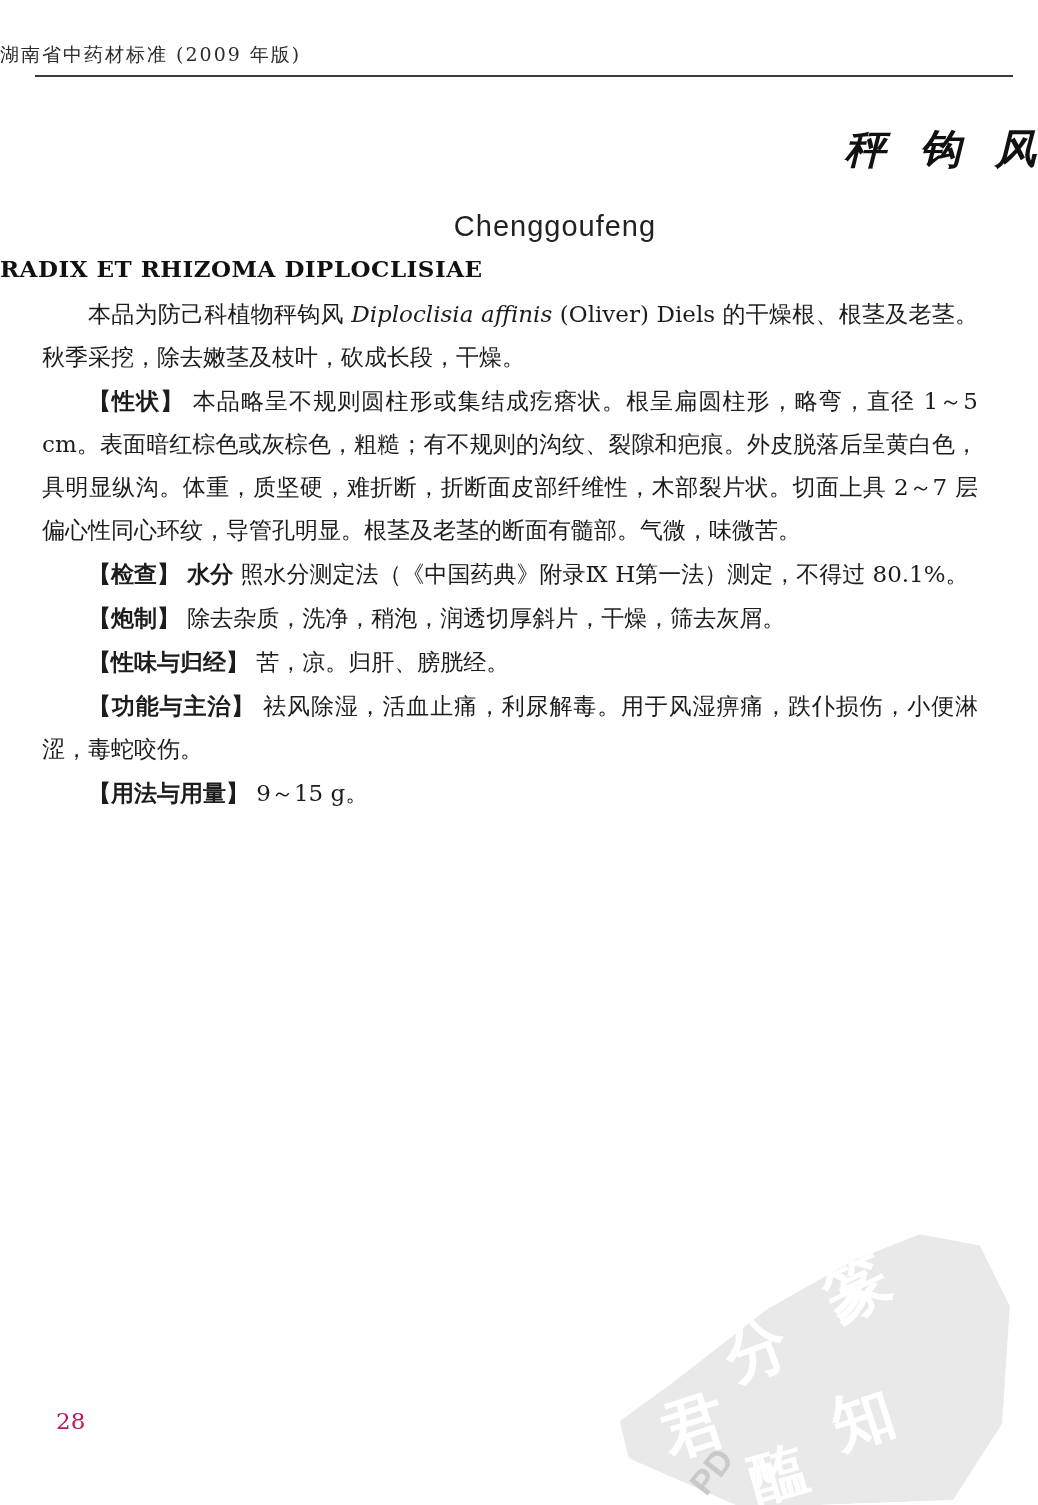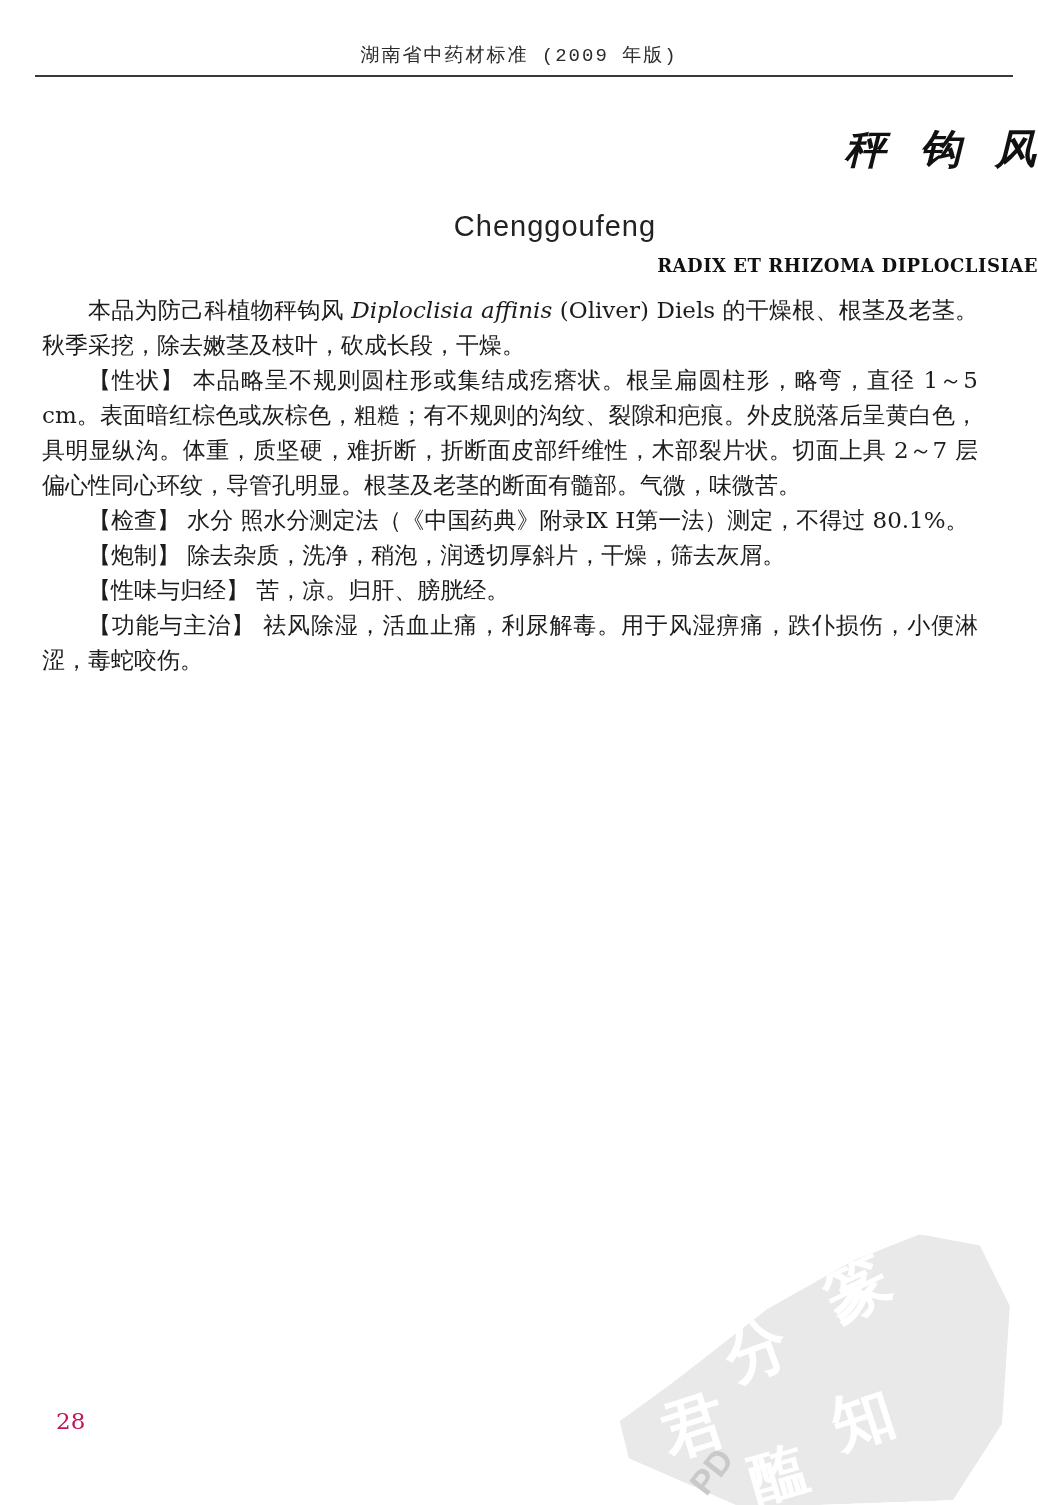--- a/index.html
+++ b/index.html
@@ -7,53 +7,52 @@
     position:relative;
     width:1038px;height:1505px;
     margin:0 auto;
     background:#ffffff;
     overflow:hidden;
     font-family:"DejaVu Serif","Liberation Serif",serif;
     color:#1c1c1c;
   }
   .running-head{
     position:absolute;top:42px;left:0;width:100%;
-    text-align:center;
-    font-size:19px;letter-spacing:2px;color:#2b2b2b;font-family:Liberation Mono, monospace;
+    font-size:19px;letter-spacing:2px;color:#2b2b2b;
   }
   .head-rule{
     position:absolute;top:75px;left:35px;width:978px;height:2px;
     background:#3a3a3a;border:none;
   }
   .title-cn{
     position:absolute;top:122px;left:0;width:100%;
     text-align:right;
     font-size:41px;font-weight:700;color:#111;
     word-spacing:16px;letter-spacing:2px;font-style:italic;
   }
   .title-pinyin{
     position:absolute;top:210px;left:0;width:100%;
     text-align:center;
     font-family:"Liberation Sans","DejaVu Sans",sans-serif;
     font-size:29px;font-weight:400;color:#222;letter-spacing:1px;margin-left:36px;
   }
   .title-latin{
     position:absolute;top:255px;left:0;width:100%;
-    text-align:right;
-    font-size:18px;font-weight:700;color:#111;letter-spacing:0.5px;
+    text-align:left;
+    font-size:23px;font-weight:700;color:#111;letter-spacing:0.5px;
   }
   .body-text{
     position:absolute;top:293px;left:42px;width:936px;
-    font-size:23px;line-height:35px;
+    font-size:23px;line-height:43px;
     text-align:justify;
   }
   .body-text p{
     margin:0;padding:0;text-indent:46px;
   }
-  .body-text .b{font-weight:400;}
+  .body-text .b{font-weight:700;}
   .body-text .i{font-style:italic;}
   .page-number{
     position:absolute;top:1408px;left:56px;
     font-size:23px;color:#be185d;
   }
   .watermark{
     position:absolute;left:618px;top:1238px;width:398px;height:267px;
     background:#e9e9e9;
     clip-path:polygon(14% 52%,38% 26%,60% 9%,77% 0%,92% 5%,99% 28%,96% 72%,83% 100%,30% 100%,2% 80%,0% 66%);
     transform:rotate(-2deg);
@@ -91,20 +90,21 @@
 
   <div class="title-latin">RADIX ET RHIZOMA DIPLOCLISIAE</div>
 
   <div class="body-text">
     <p><span>本品为防己科植物秤钩风 </span><span class="i">Diploclisia affinis</span><span> (Oliver) Diels 的干燥根、根茎及老茎。秋季采挖，除去嫩茎及枝叶，砍成长段，干燥。</span></p>
     <p><span class="b">【性状】</span><span> 本品略呈不规则圆柱形或集结成疙瘩状。根呈扁圆柱形，略弯，直径 1～5 cm。表面暗红棕色或灰棕色，粗糙；有不规则的沟纹、裂隙和疤痕。外皮脱落后呈黄白色，具明显纵沟。体重，质坚硬，难折断，折断面皮部纤维性，木部裂片状。切面上具 2～7 层偏心性同心环纹，导管孔明显。根茎及老茎的断面有髓部。气微，味微苦。</span></p>
     <p><span class="b">【检查】</span><span> </span><span class="b">水分</span><span> 照水分测定法（《中国药典》附录Ⅸ H第一法）测定，不得过 80.1%。</span></p>
     <p><span class="b">【炮制】</span><span> 除去杂质，洗净，稍泡，润透切厚斜片，干燥，筛去灰屑。</span></p>
     <p><span class="b">【性味与归经】</span><span> 苦，凉。归肝、膀胱经。</span></p>
     <p><span class="b">【功能与主治】</span><span> 祛风除湿，活血止痛，利尿解毒。用于风湿痹痛，跌仆损伤，小便淋涩，毒蛇咬伤。</span></p>
+    <p><span class="b">【用法与用量】</span><span> 9～15 g。</span></p>
   </div>
 
   <div class="page-number">28</div>
 
   <div class="watermark">
       <span class="wm-glyph">篆</span>
       <span class="wm-glyph">分</span>
       <span class="wm-glyph">君</span>
       <span class="wm-glyph">知</span>
       <span class="wm-glyph">醢</span>

